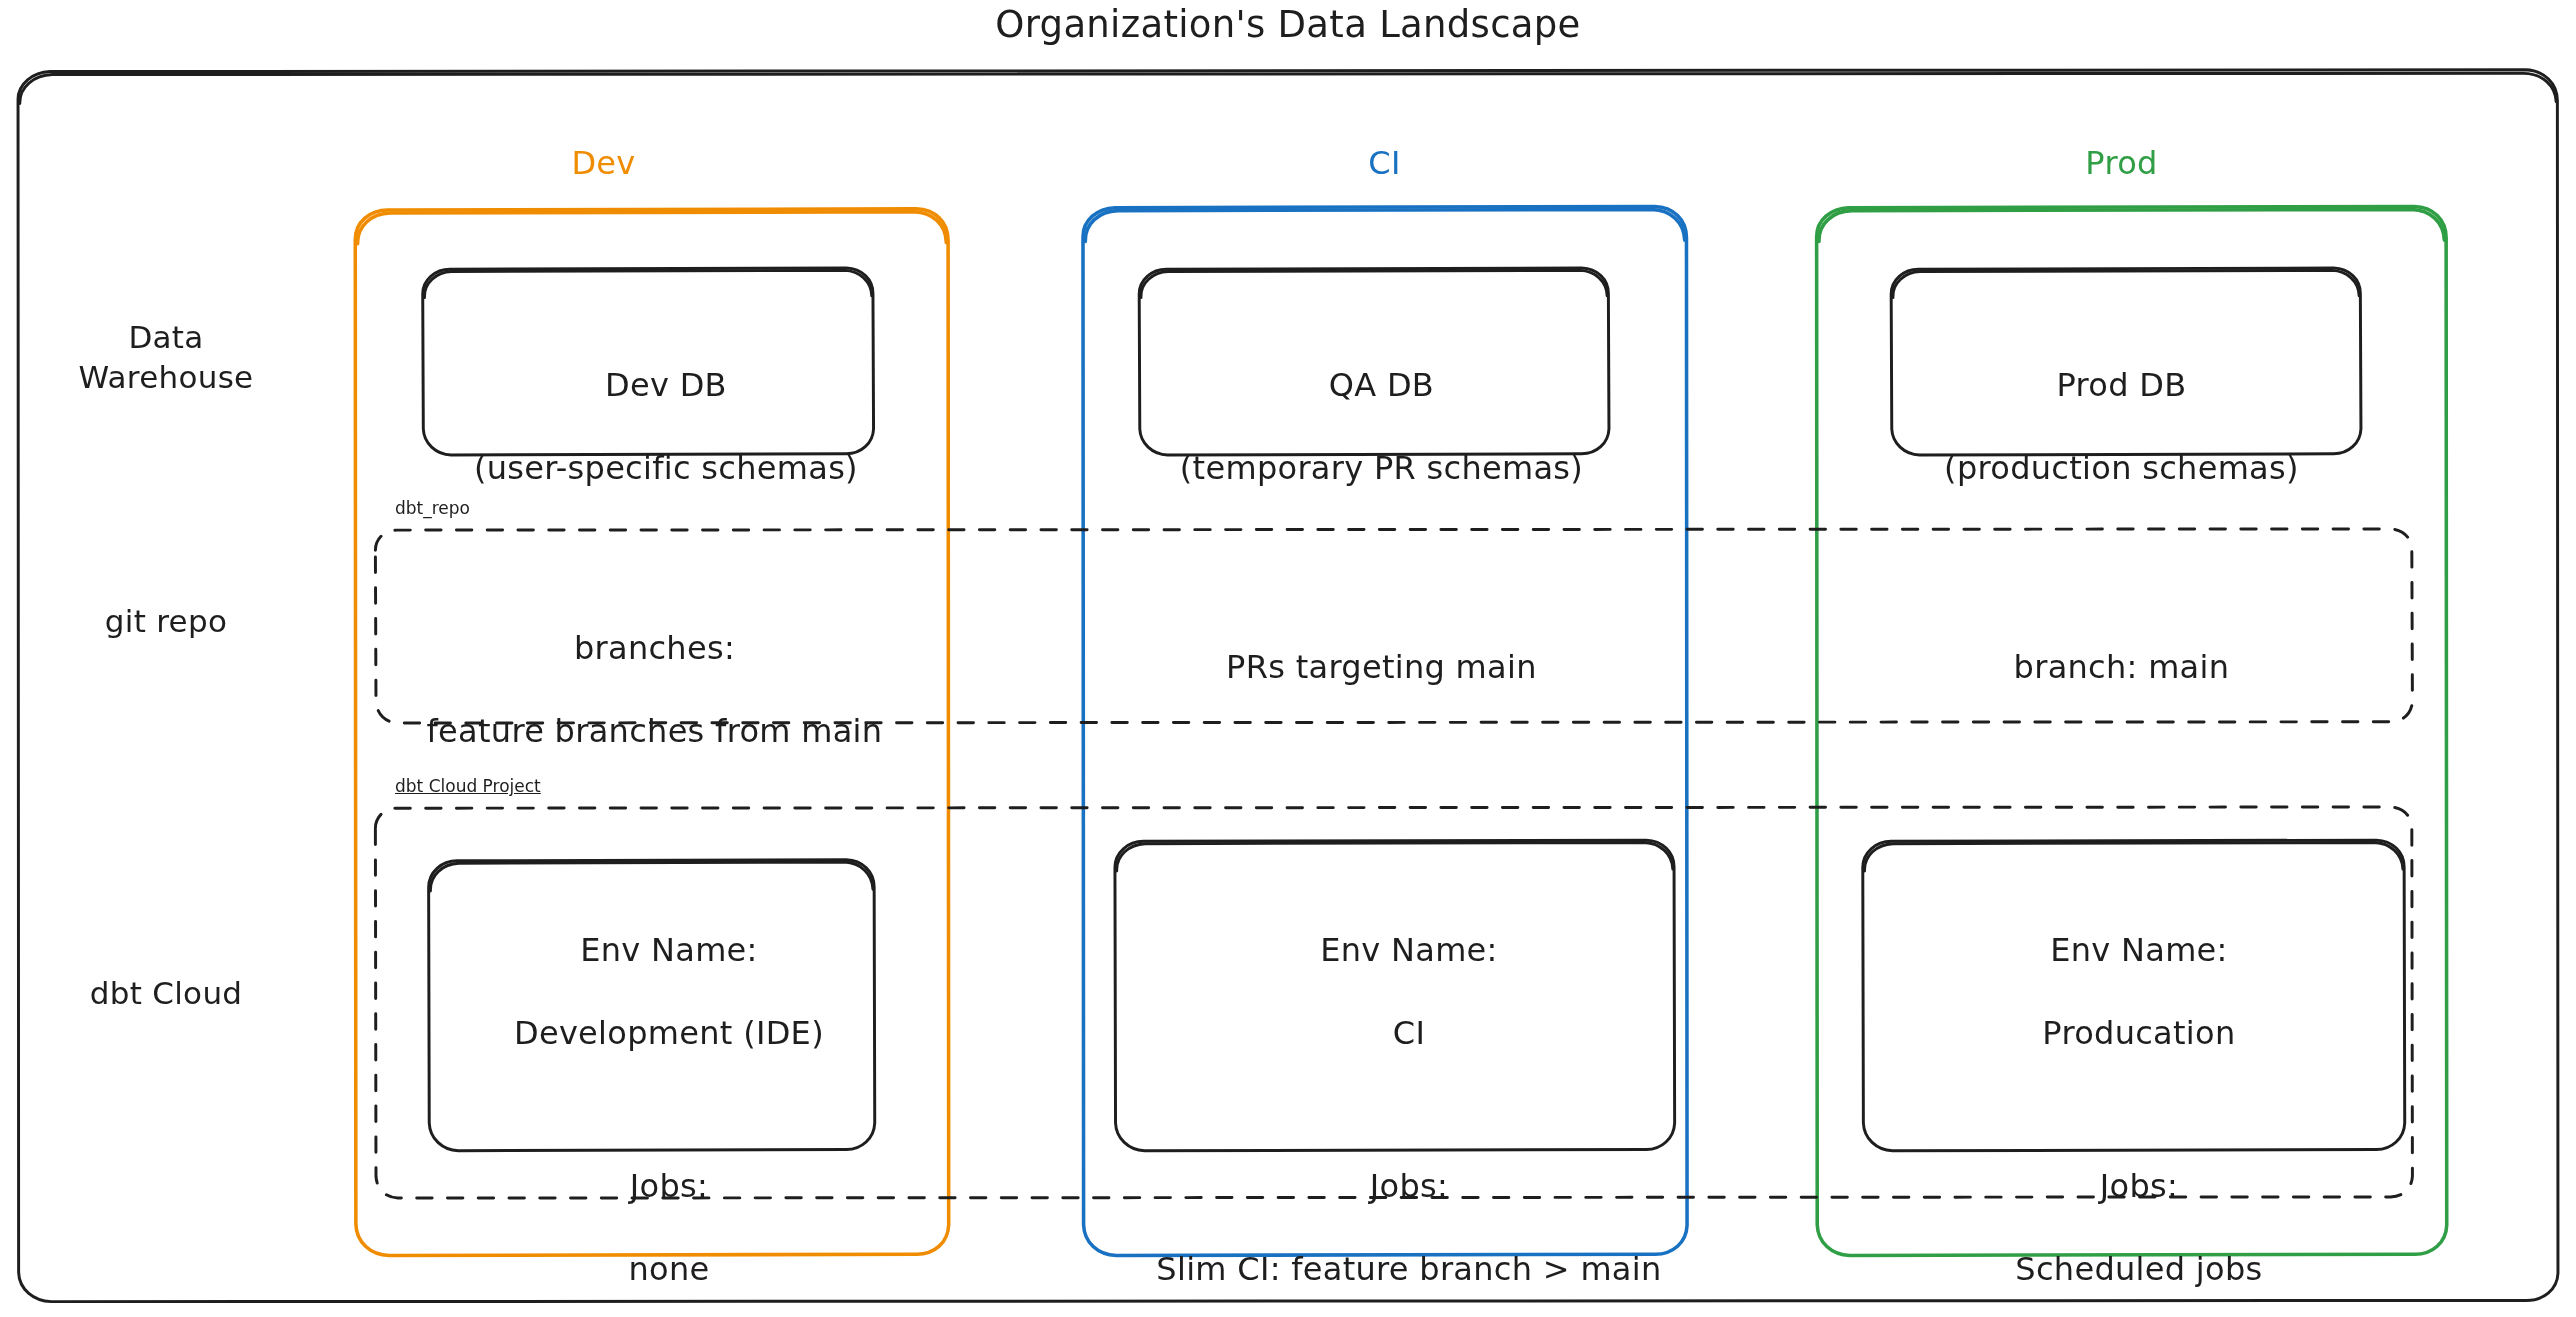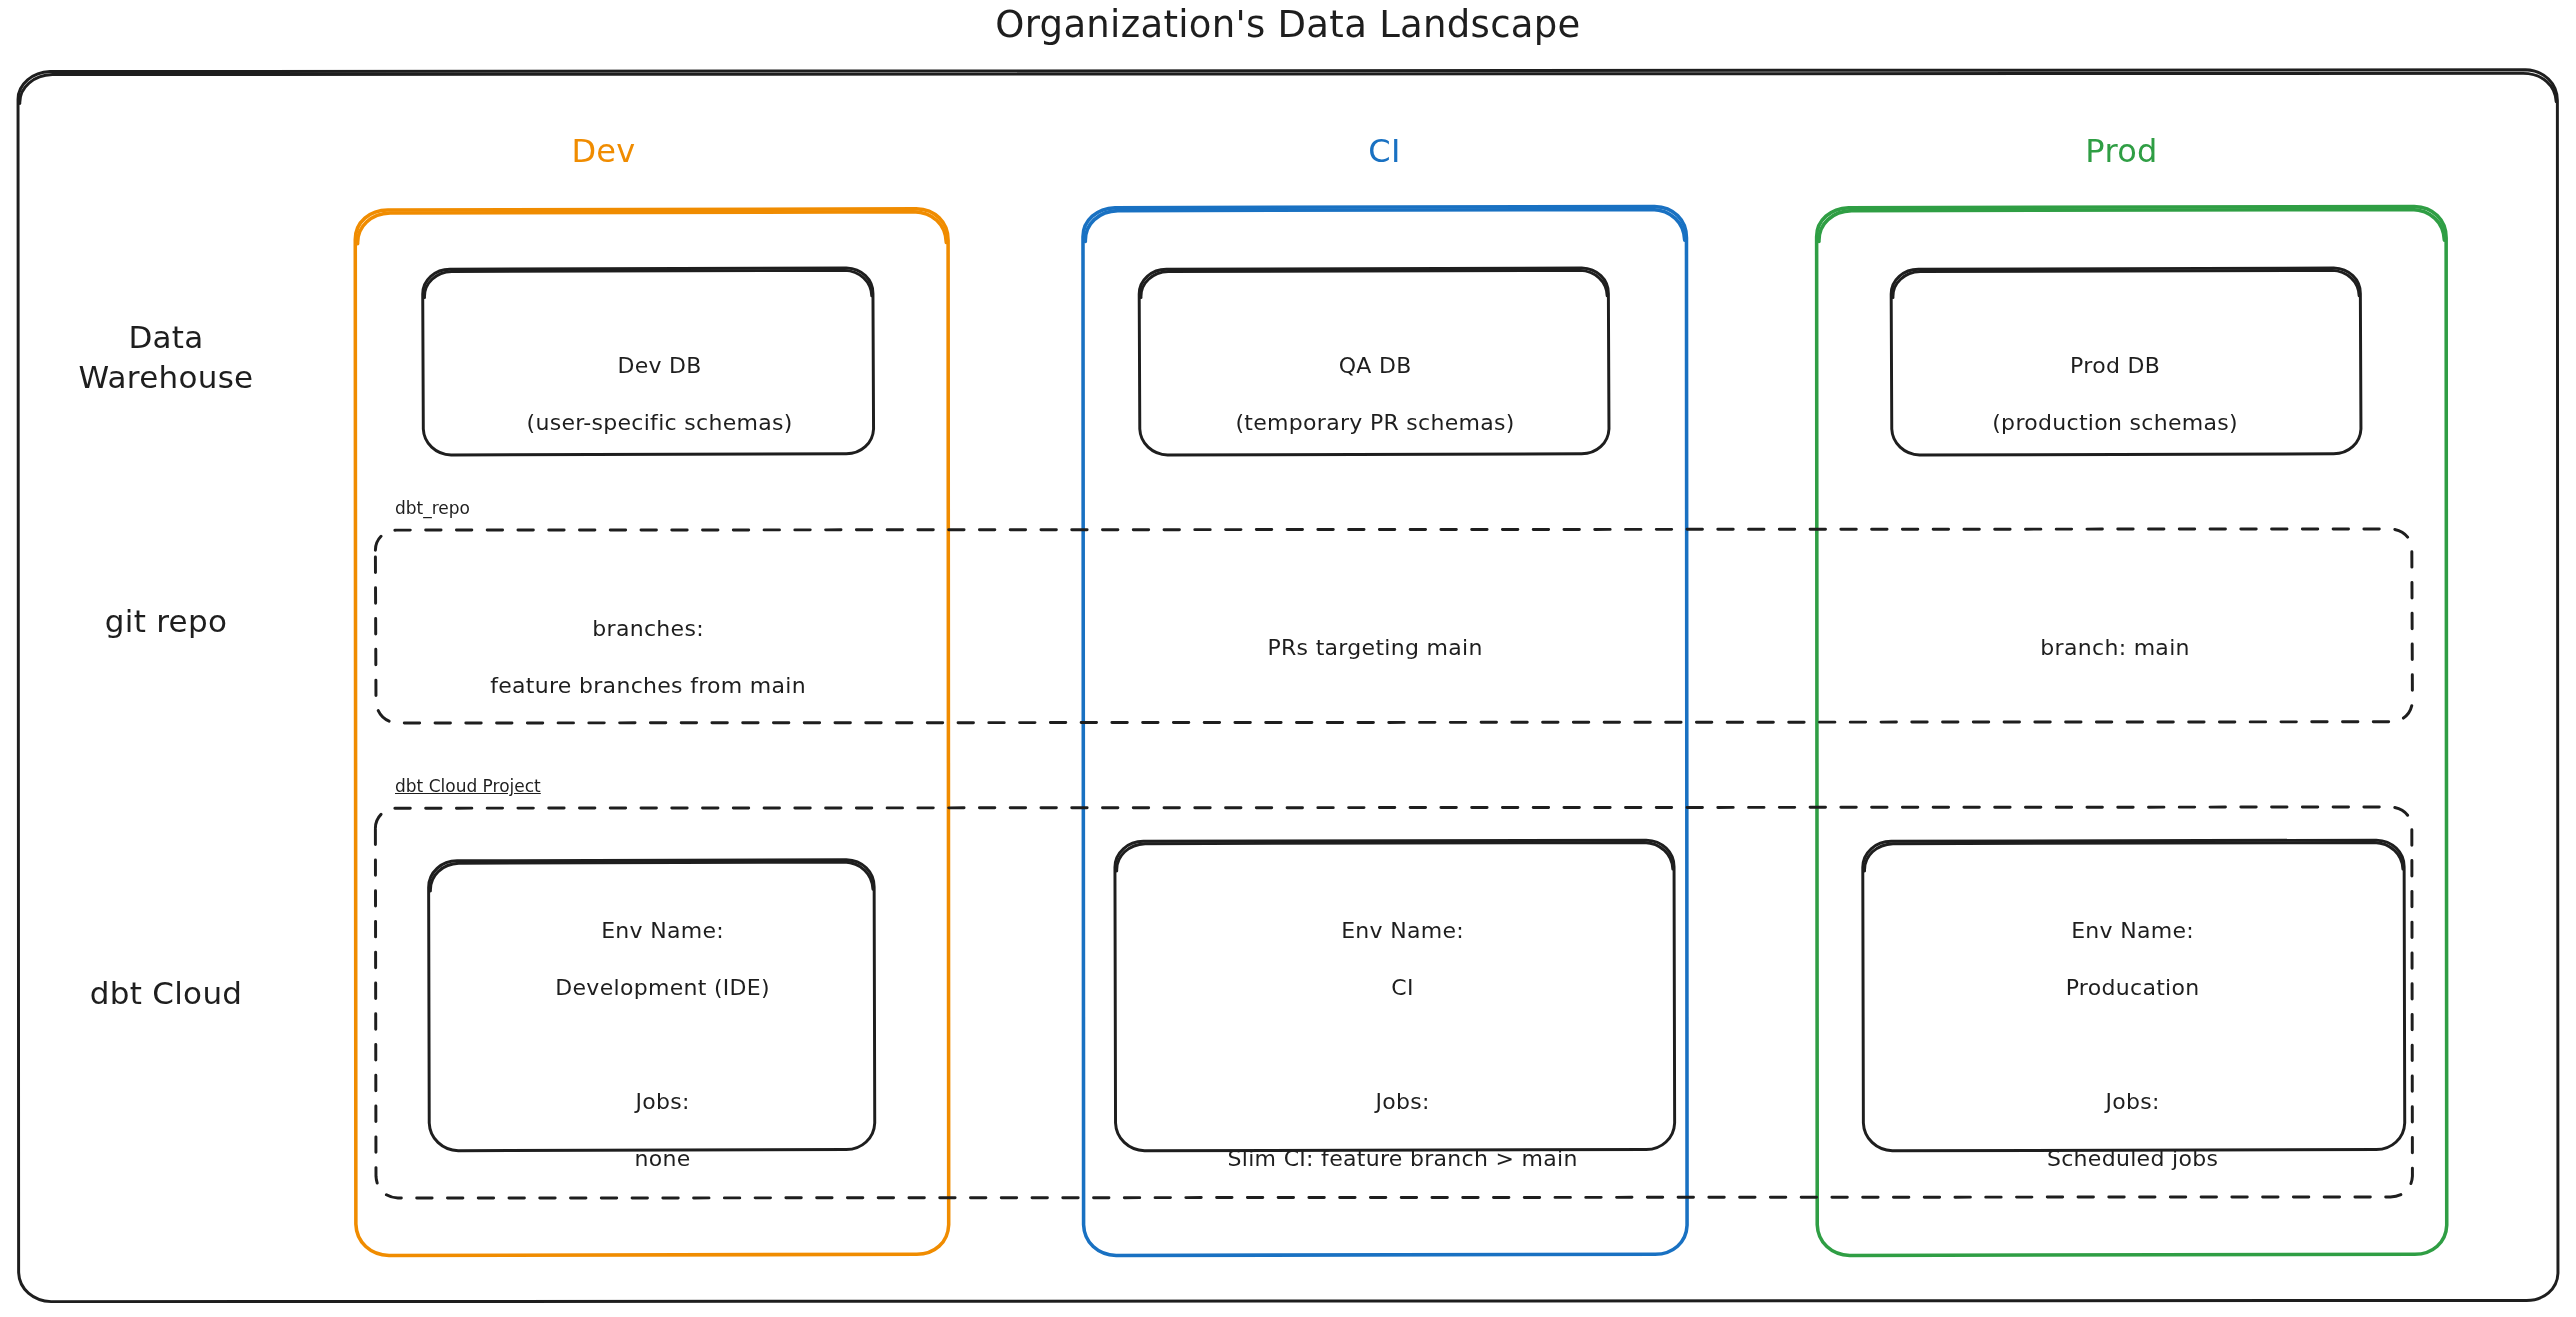--- a/index.html
+++ b/index.html
@@ -39,42 +39,42 @@
     white-space: pre;
   }
 
   #diagram-title {
     left: 0; top: 4.7px; width: 2576px;
     font-size: 37px;
     line-height: 1.1;
     color: #1e1e1e;
   }
 
-  .col-header { font-size: 32px; font-weight: 400; }
+  .col-header { font-size: 32px; font-weight: 400; margin-top: 12px; }
   #col-header-dev  { left: 485px;  top: 131px; width: 237px; color: #f08c00; }
   #col-header-ci   { left: 1266px; top: 131px; width: 237px; color: #1971c2; }
   #col-header-prod { left: 2003px; top: 237px; width: 237px; color: #2f9e44; }
   #col-header-prod { top: 131px; }
 
   .row-label { font-size: 31px; }
   #row-label-warehouse { left: 36px; top: 317px;  width: 260px; }
   #row-label-git       { left: 36px; top: 601px; width: 260px; }
   #row-label-dbtcloud  { left: 36px; top: 973px; width: 260px; }
 
   .group-label {
     position: absolute;
     font-size: 17px;
     color: #1e1e1e;
     text-align: left;
     white-space: pre;
   }
   #group-label-repo   { left: 395px; top: 498px; }
   #group-label-cloud  { left: 395px; top: 776px; text-decoration: underline; }
 
-  .node-text { font-size: 22px; }
+  .node-text { font-size: 32px; }
 
   
   #db-text-dev  { left: 414px;  top: 323px; width: 462px; }
   #db-text-ci   { left: 1124px; top: 323px; width: 473px; }
   #db-text-prod { left: 1864px; top: 323px; width: 473px; }
 
   
   #git-text-dev  { left: 367px;  top: 586px;  width: 533px; }
   #git-text-ci   { left: 1124px; top: 605px; width: 473px; }
   #git-text-prod { left: 1864px; top: 605px; width: 473px; }

